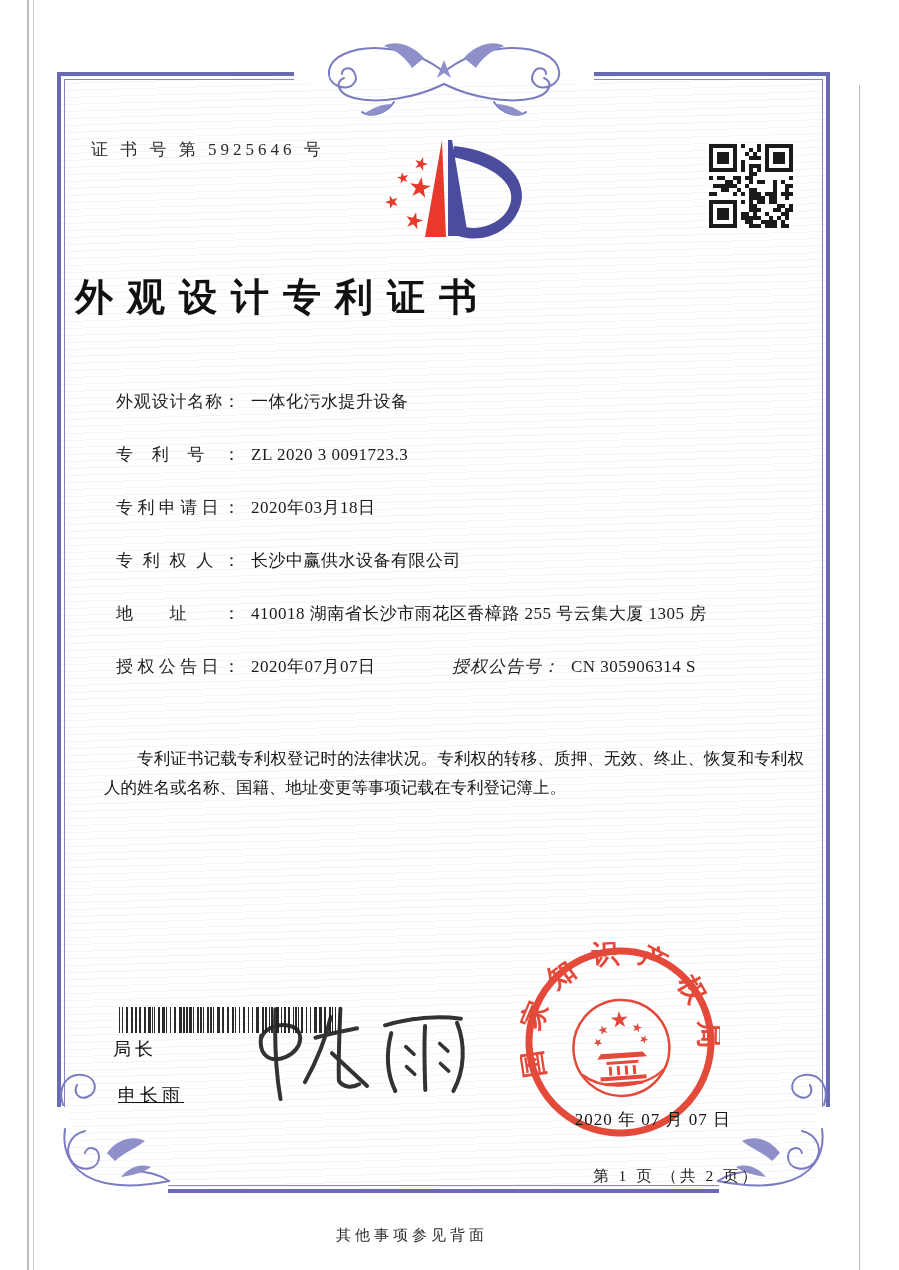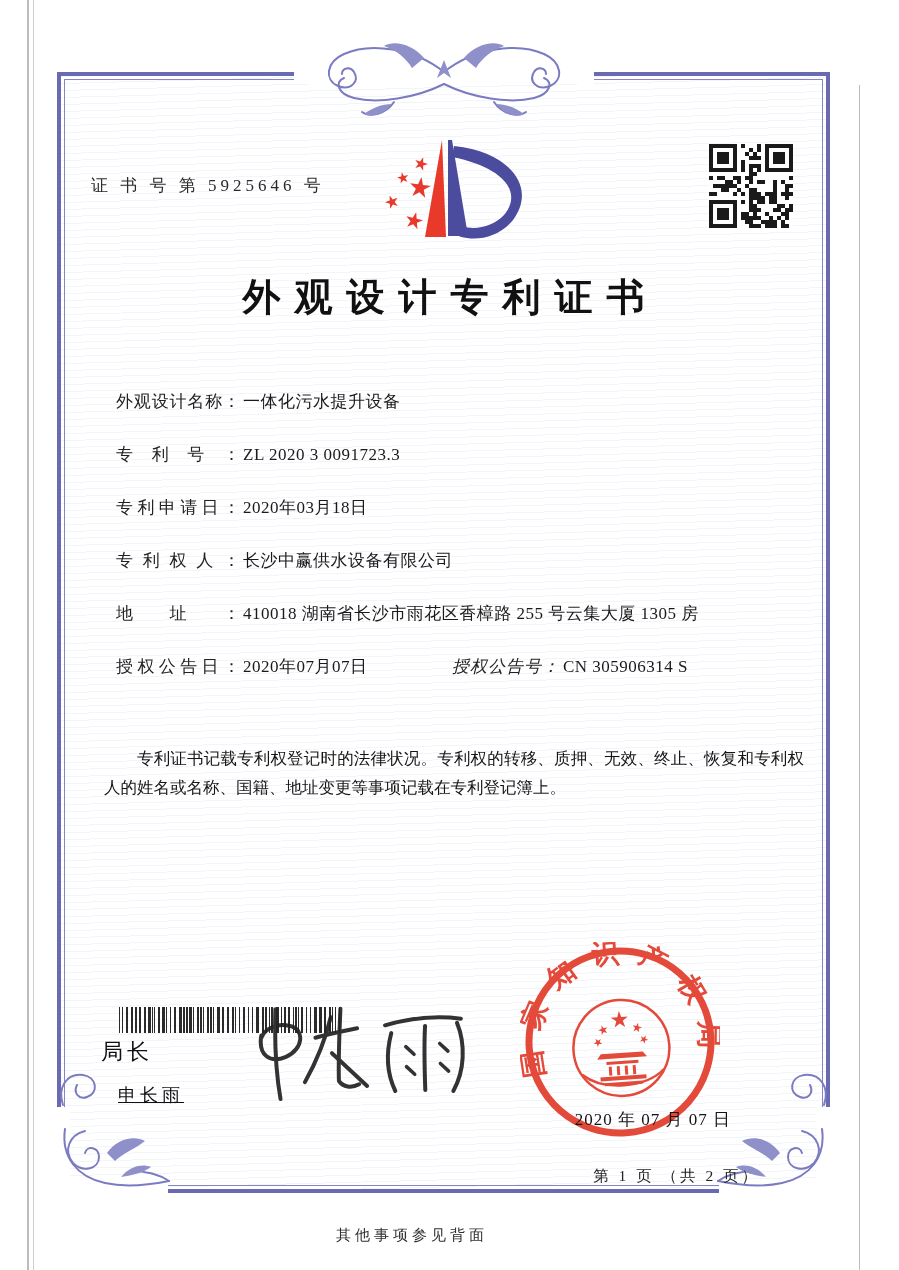--- a/index.html
+++ b/index.html
@@ -15,41 +15,41 @@
            background:
              repeating-linear-gradient(178.5deg, rgba(150,175,215,.13) 0 1px, rgba(255,255,255,0) 1px 7px);
   }
   .frame-inner { position:absolute; inset:3px; border:1px solid #8585c4; pointer-events:none; }
 
   .orn { position:absolute; }
   .orn-top { left:50%; top:-46px; transform:translateX(-50%); }
   .orn-bl  { left:-10px; bottom:-10px; }
   .orn-br  { right:-10px; bottom:-10px; transform:scaleX(-1); }
 
-  .cert-no { position:absolute; left:30px; top:62px; font-size:17px; letter-spacing:4px; color:#2a2a2a;margin-top:36px; }
+  .cert-no { position:absolute; left:30px; top:62px; font-size:17px; letter-spacing:4px; color:#2a2a2a; }
   .logo { position:absolute; left:300px; top:56px; }
   .qr { position:absolute; left:648px; top:68px; width:84px; height:84px; }
 
-  .title { position:absolute; left:0; right:0; top:196px; text-align:center;
+  .title { position:absolute; left:0; right:0; top:196px; 
            font-size:38px; font-weight:bold; letter-spacing:14px; text-indent:14px; color:#111; }
 
   .fields { position:absolute; left:55px; top:314px; width:690px; font-size:17px; }
   .frow { position:relative; height:53px; white-space:nowrap; }
   .flabel { display:inline-block; width:124px; text-align:justify; text-align-last:justify;
             -moz-text-align-last:justify; color:#222; }
-  .fvalue { margin-left:3px; letter-spacing:.5px; color:#1a1a1a; }
+  .fvalue { margin-left:11px; letter-spacing:.5px; color:#1a1a1a; }
   .fpair2 { position:absolute; left:336px; top:0; }
   .fpair2 .flabel { width:auto; text-align-last:auto; letter-spacing:1px;font-style:italic; }
 
   .paras { position:absolute; left:43px; top:668px; width:700px; font-size:16.5px;
            line-height:29px; text-align:justify; color:#151515; }
   .paras p { text-indent:2em; }
 
   .barcode { position:absolute; left:58px; top:931px; }
-  .director-label { position:absolute; left:40px; top:961px; font-size:22px; letter-spacing:4px; color:#111;font-family:Liberation Serif, serif; }
+  .director-label { position:absolute; left:52px; top:961px; font-size:18px; letter-spacing:4px; color:#111;font-family:Liberation Serif, serif; }
   .director-name  { position:absolute; left:57px; top:1007px; font-size:18px; letter-spacing:4px; color:#111;text-decoration:underline; }
   .signature { position:absolute; left:185px; top:918px; }
 
   .seal { position:absolute; left:459px; top:866px; }
   .seal-date { position:absolute; left:470px; top:1032px; width:200px; text-align:right;
                font-size:17px; letter-spacing:1px; color:#141414; }
 
   .page-indicator { position:absolute; left:0; right:66px; top:1090px; text-align:right;
                     font-size:15.5px; letter-spacing:3px; color:#222; }
   .back-note { position:absolute; left:57px; top:1226px; width:710px; text-align:center;

